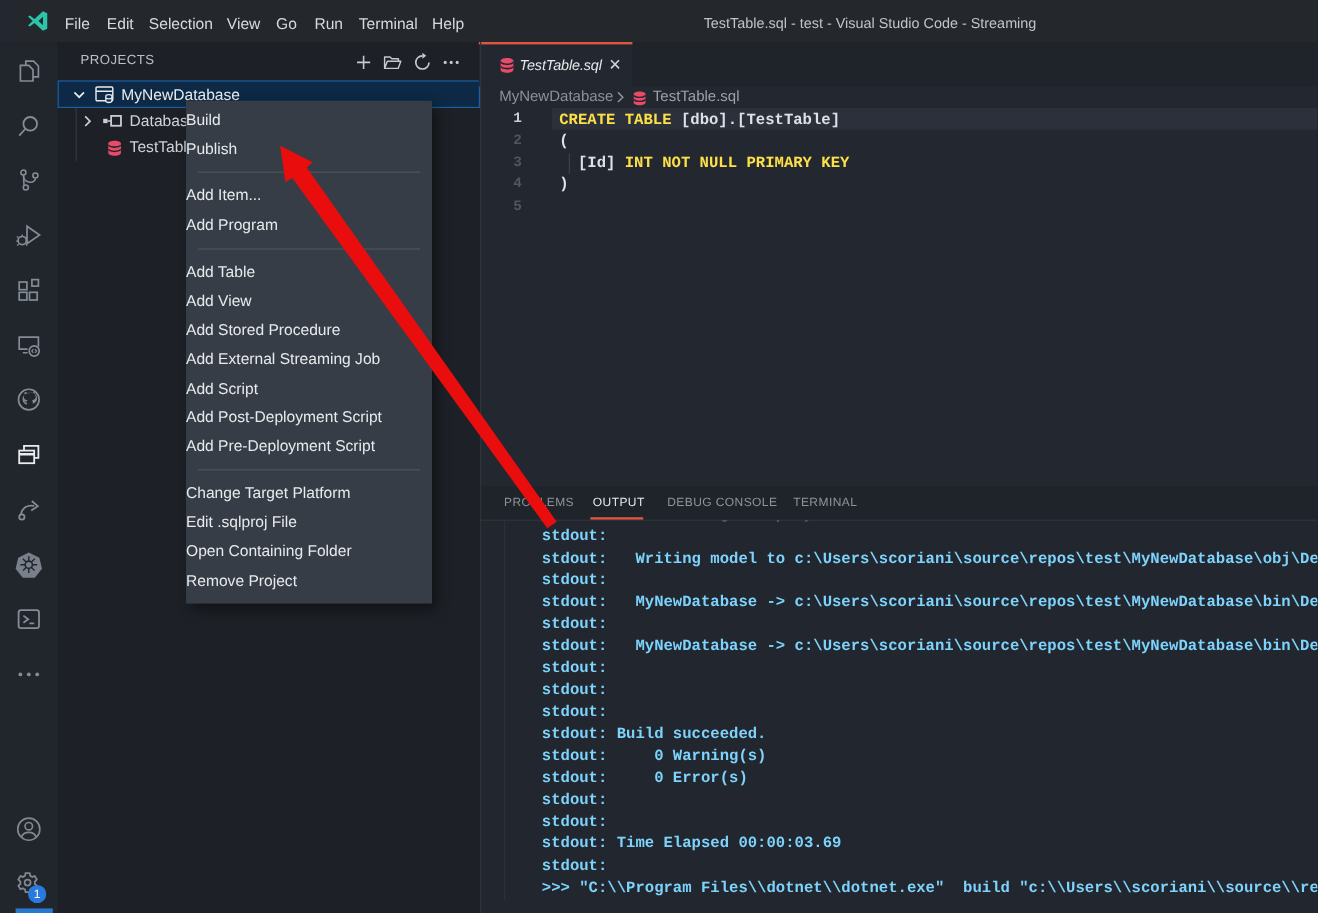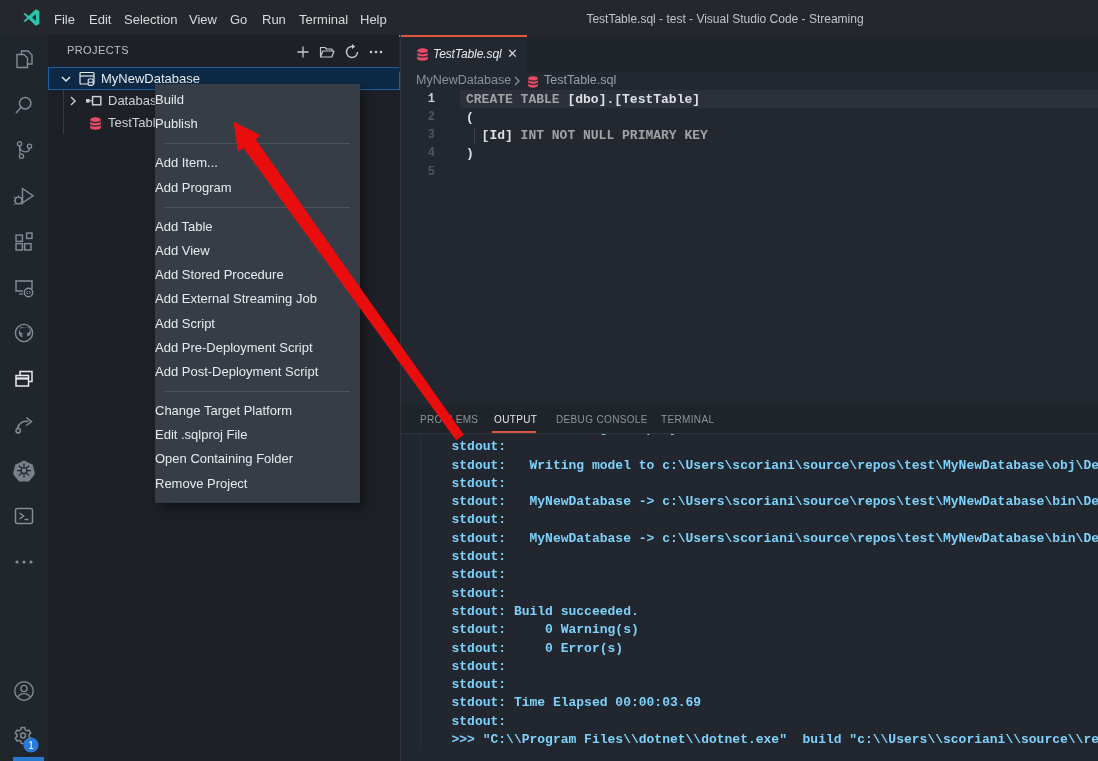--- a/index.html
+++ b/index.html
@@ -45,21 +45,21 @@
   #tab1 .close { position:absolute; left:108px; top:9px; font-size:13px;
     color:#d0d4d9; }
   #breadcrumbs { position:absolute; left:0; top:37px; width:698px; height:18px;
     font-size:12.5px; color:#8b919a; }
   #code { position:absolute; left:0; top:54.5px; width:698px; height:316px;
     font-family:"Liberation Mono", monospace; font-size:13px; font-weight:bold; }
   .cline { position:absolute; left:0; width:698px; height:18.3px; }
   .cline .num { position:absolute; left:0; top:2px; width:35px; text-align:right;
     color:#4e5661; font-weight:bold; font-size:12px; }
   .cline .txt { position:absolute; left:66px; top:2px; white-space:pre; color:#dde1e6; }
-  .kw { color:#a3a3a3; }
+  .kw { color:#fde047; }
   #curline { position:absolute; left:60px; top:0; width:638px; height:18.6px;
     background:#2b303b; }
   #indentg { position:absolute; left:74px; top:38.5px; width:1px; height:17px;
     background:#3a4149; }
 
   
   #panel { left:400px; top:405px; width:698px; height:356px; background:#22262e; }
   #panelbar { position:absolute; left:0; top:0; width:698px; height:29px;
     background:#1f232a; border-bottom:1px solid #30363d; }
   .ptab { position:absolute; top:9px; font-size:10px; letter-spacing:0.35px;
@@ -347,22 +347,22 @@
     <div class="mi">Publish</div>
     <div class="msep"></div>
     <div class="mi">Add Item...</div>
     <div class="mi">Add Program</div>
     <div class="msep"></div>
     <div class="mi">Add Table</div>
     <div class="mi">Add View</div>
     <div class="mi">Add Stored Procedure</div>
     <div class="mi">Add External Streaming Job</div>
     <div class="mi">Add Script</div>
+    <div class="mi">Add Post-Deployment Script</div>
     <div class="mi">Add Pre-Deployment Script</div>
-    <div class="mi">Add Post-Deployment Script</div>
     <div class="msep"></div>
     <div class="mi">Change Target Platform</div>
     <div class="mi">Edit .sqlproj File</div>
     <div class="mi">Open Containing Folder</div>
     <div class="mi">Remove Project</div>
   </div>
   <div class="abs" id="bluebar"></div>
   <svg class="abs" id="arrow" viewBox="0 0 1098 761">
     <polygon points="233.5,121.5 260.6,135.3 255.6,139.6 463.9,434.7 456.1,440.3
       243.6,148.3 237.8,151.6" fill="#ea0d0d"></polygon>

